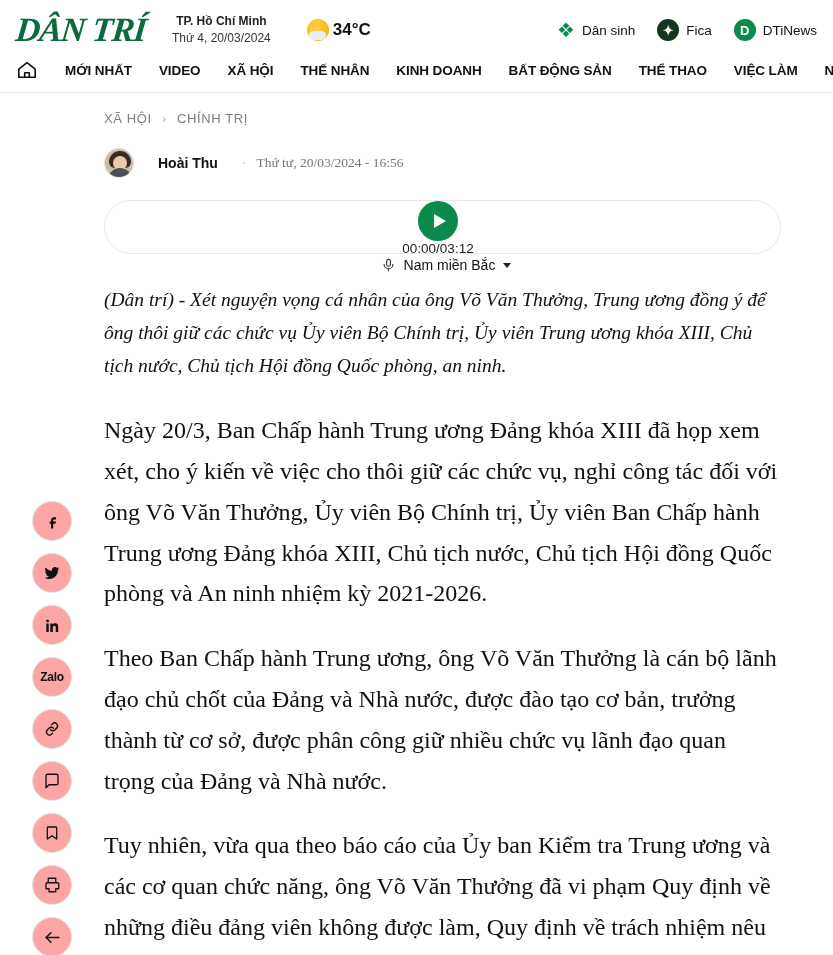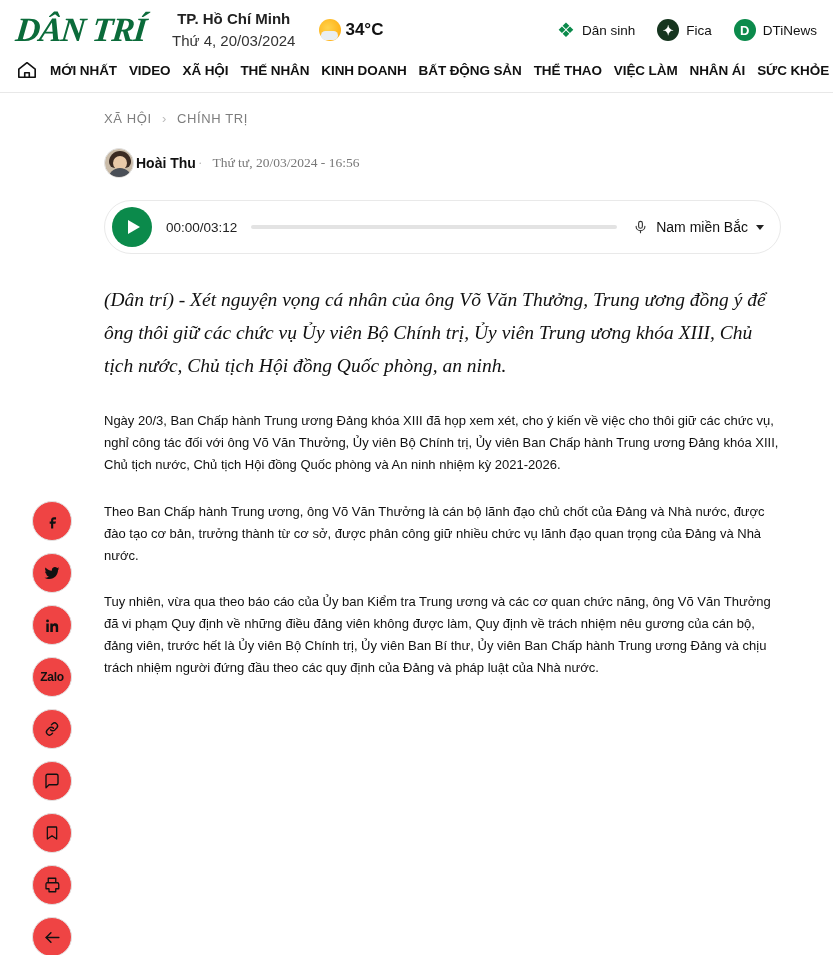--- a/index.html
+++ b/index.html
@@ -27,24 +27,24 @@
     font-size: 34px;
     letter-spacing: -1px;
     color: #0b6b3a;
     line-height: 1;
     white-space: nowrap;
     margin-right: 26px;
     transform: skewX(-6deg);
   }
   .citybox {
     text-align: center;
-    font-size: 15px;
+    font-size: 12px;
     color: #222;
     line-height: 1.45;
-    margin-right: 24px;
+    margin-right: 36px;
     white-space: nowrap;
   }
   .citybox .city { font-weight: bold; }
   .citybox .date { color: #333; }
   .weather { display: flex; align-items: center; gap: 4px; margin-right: auto; }
   .sun {
     width: 22px; height: 22px; border-radius: 50%;
     background: radial-gradient(circle at 40% 40%, #ffd34d 0%, #ffb319 70%, #f59e0b 100%);
     position: relative;
   }
@@ -67,21 +67,21 @@
     font-size: 13px; font-weight: bold; color: #fff;
   }
   .badge-dansinh { color: #0b8a4b; font-size: 20px; line-height: 1; }
   .badge-fica { background: #16351f; }
   .badge-dtinews { background: #0b8a4b; }
 
   
   .navbar {
     display: flex;
     align-items: center;
-    gap: 0;
+    gap: 15px;
     padding: 0 16px 12px 16px;
     border-bottom: 1px solid #e8e8e8;
     white-space: nowrap;
     overflow: hidden;
   }
   .home-icon {
     width: 22px; height: 20px; margin-right: 12px; flex: 0 0 auto;
     position: relative;
   }
   .nav-item {
@@ -100,21 +100,21 @@
     flex: 0 0 104px;
     padding-top: 390px;
     display: flex;
     flex-direction: column;
     align-items: center;
     gap: 12px;
   }
   .share-btn {
     width: 40px; height: 40px; border-radius: 50%;
     border: 1px solid #e2e2e2;
-    background: #ef4444;
+    background: #fca5a5;
     display: flex; align-items: center; justify-content: center;
     color: #111;
     cursor: pointer;
   }
   .share-btn svg { display: block; }
   .share-btn .zalo-text { font-size: 12px; font-weight: bold; letter-spacing: -0.3px; }
 
   .article { flex: 1 1 auto; padding-right: 52px; }
 
   .breadcrumb { font-size: 13px; color: #9a9a9a; letter-spacing: 0.6px; margin-bottom: 22px; }
@@ -125,21 +125,21 @@
     font-family: "Liberation Sans", sans-serif;
     font-size: 33px;
     line-height: 1.34;
     font-weight: bold;
     color: #111;
     margin: 0 0 26px 0;
     letter-spacing: -0.4px;
     max-width: 640px;
   }
 
-  .byline { display: flex; align-items: center; gap: 2px; margin-bottom: 22px; }
+  .byline { display: flex; align-items: center; gap: 24px; margin-bottom: 22px; }
   .avatar {
     width: 30px; height: 30px; border-radius: 50%;
     background: #c9bba8;
     overflow: hidden; position: relative;
     border: 1px solid #e3e3e3;
   }
   .avatar .hair { position: absolute; left: 4px; top: 2px; width: 22px; height: 17px; background: #3a2a22; border-radius: 11px 11px 6px 6px; }
   .avatar .face { position: absolute; left: 8px; top: 7px; width: 14px; height: 14px; background: #e9c9a8; border-radius: 50%; }
   .avatar .body { position: absolute; left: 3px; bottom: -4px; width: 24px; height: 13px; background: #4a4f57; border-radius: 12px 12px 0 0; }
   .author { font-size: 14px; font-weight: bold; color: #111; }
@@ -149,20 +149,21 @@
   
   .player {
     display: flex; align-items: center;
     height: 54px;
     border: 1px solid #e9e9e9;
     border-radius: 27px;
     padding: 0 16px 0 7px;
     margin-bottom: 30px;
     max-width: 700px;
     background: #fff;
+    flex-direction: column;
   }
   .play-btn {
     width: 40px; height: 40px; border-radius: 50%;
     background: #0b8a4b; color: #fff;
     display: flex; align-items: center; justify-content: center;
     flex: 0 0 auto; cursor: pointer;
   }
   .play-btn .tri {
     width: 0; height: 0;
     border-left: 12px solid #fff;
@@ -182,22 +183,22 @@
     font-family: "Liberation Serif", serif;
     font-style: italic;
     font-weight: normal;
     font-size: 19.5px;
     line-height: 1.68;
     color: #111;
     margin: 0 0 28px 0;
     max-width: 690px;
   }
   p.body-text {
-    font-family: Liberation Sans, sans-serif;
-    font-size: 13px;
+    font-family: Liberation Serif, serif;
+    font-size: 24px;
     line-height: 1.70;
     color: #111;
     margin: 0 0 24px 0;
     max-width: 690px;
   }
 </style>
 </head>
 <body>
 
 <div class="page">

